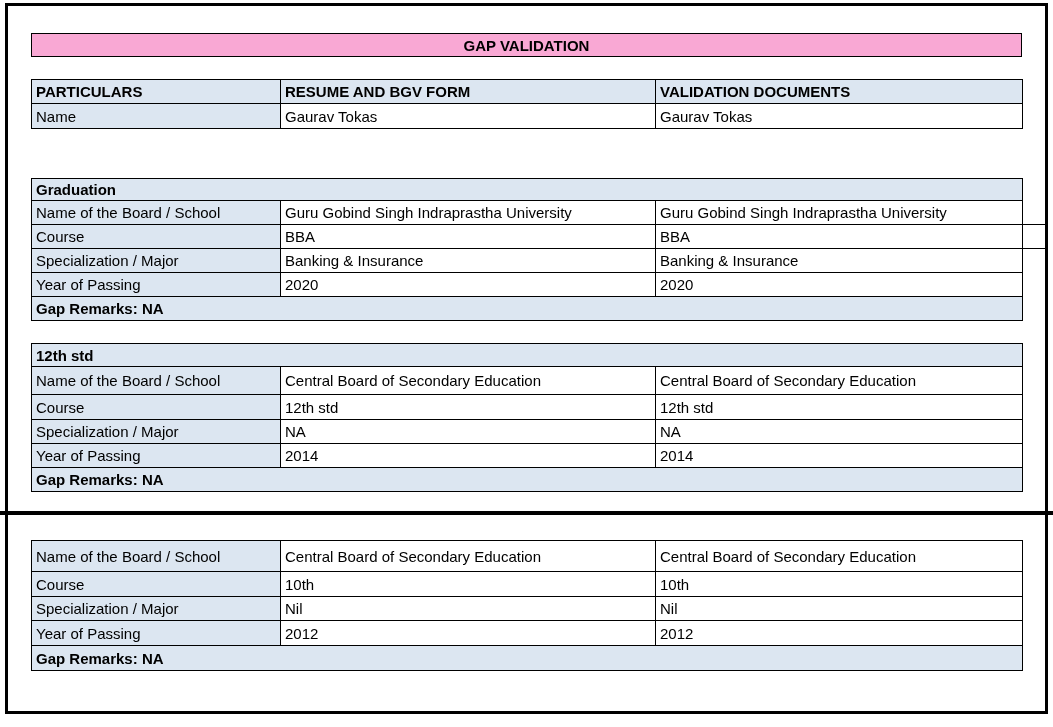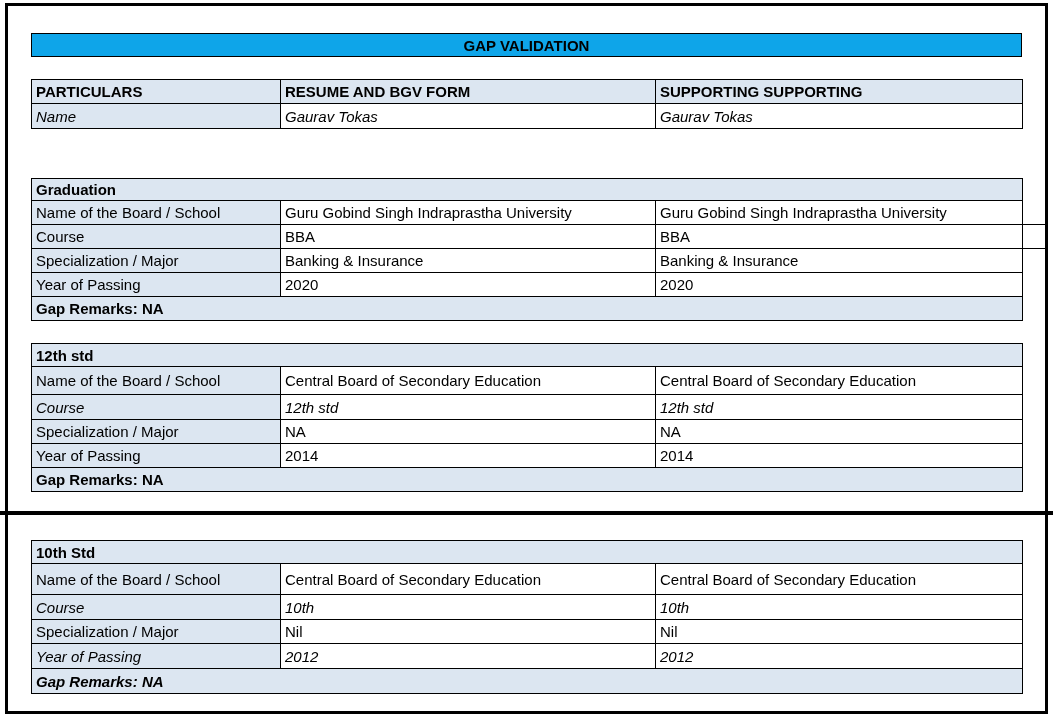--- a/index.html
+++ b/index.html
@@ -31,21 +31,21 @@
     left: 1022px;
     width: 26px; height: 1px;
     background: #000000;
   }
   .title-box {
     position: absolute;
     left: 31px; top: 33px;
     width: 991px; height: 24px;
     box-sizing: border-box;
     border: 1px solid #000000;
-    background: #0ea5e9;
+    background: #f9a8d4;
     display: flex;
     align-items: center;
     justify-content: center;
     font-weight: bold;
   }
   table.grid {
     position: absolute;
     left: 31px;
     border-collapse: collapse;
     table-layout: fixed;
@@ -54,21 +54,21 @@
   table.grid td {
     border: 1px solid #000000;
     padding: 0 4px;
     vertical-align: middle;
     overflow: hidden;
     white-space: nowrap;
   }
   .fill { background: #dce6f1; }
   .bold { font-weight: bold; }
   .h22 { height: 22px; margin-left: 48px; } .h23 { height: 23px; } .h24 { height: 24px; }
-  .h25 { height: 25px; font-style: italic; } .h28 { height: 28px; } .h31 { height: 31px; }
+  .h25 { height: 25px; } .h28 { height: 28px; } .h31 { height: 31px; }
   #identity-table { top: 79px; }
   #section-graduation { top: 178px; }
   #section-12th { top: 343px; border-radius: 23px; }
   #section-10th { top: 540px; }
 </style>
 </head>
 <body>
 
 <div id="page">
 
@@ -84,21 +84,21 @@
   <table class="grid" id="identity-table">
     <colgroup>
         <col style="width:249px">
         <col style="width:375px">
         <col style="width:367px">
       </colgroup>
     <tbody>
         <tr class="h24">
       <td class="fill bold">PARTICULARS</td>
       <td class="fill bold">RESUME AND BGV FORM</td>
-      <td class="fill bold">SUPPORTING SUPPORTING</td>
+      <td class="fill bold">VALIDATION DOCUMENTS</td>
     </tr>
     <tr class="h25">
       <td class="fill">Name</td>
       <td>Gaurav Tokas</td>
       <td>Gaurav Tokas</td>
     </tr>
   </tbody>
     </table>
 
   <table class="grid" id="section-graduation">
@@ -173,23 +173,20 @@
   </tbody>
     </table>
 
   <table class="grid" id="section-10th">
     <colgroup>
         <col style="width:249px">
         <col style="width:375px">
         <col style="width:367px">
       </colgroup>
     <tbody>
-        <tr class="h23">
-      <td colspan="3" class="fill bold">10th Std</td>
-    </tr>
     <tr class="h31">
       <td class="fill">Name of the Board / School</td>
       <td>Central Board of Secondary Education</td>
       <td>Central Board of Secondary Education</td>
     </tr>
     <tr class="h25">
       <td class="fill">Course</td>
       <td>10th</td>
       <td>10th</td>
     </tr>

